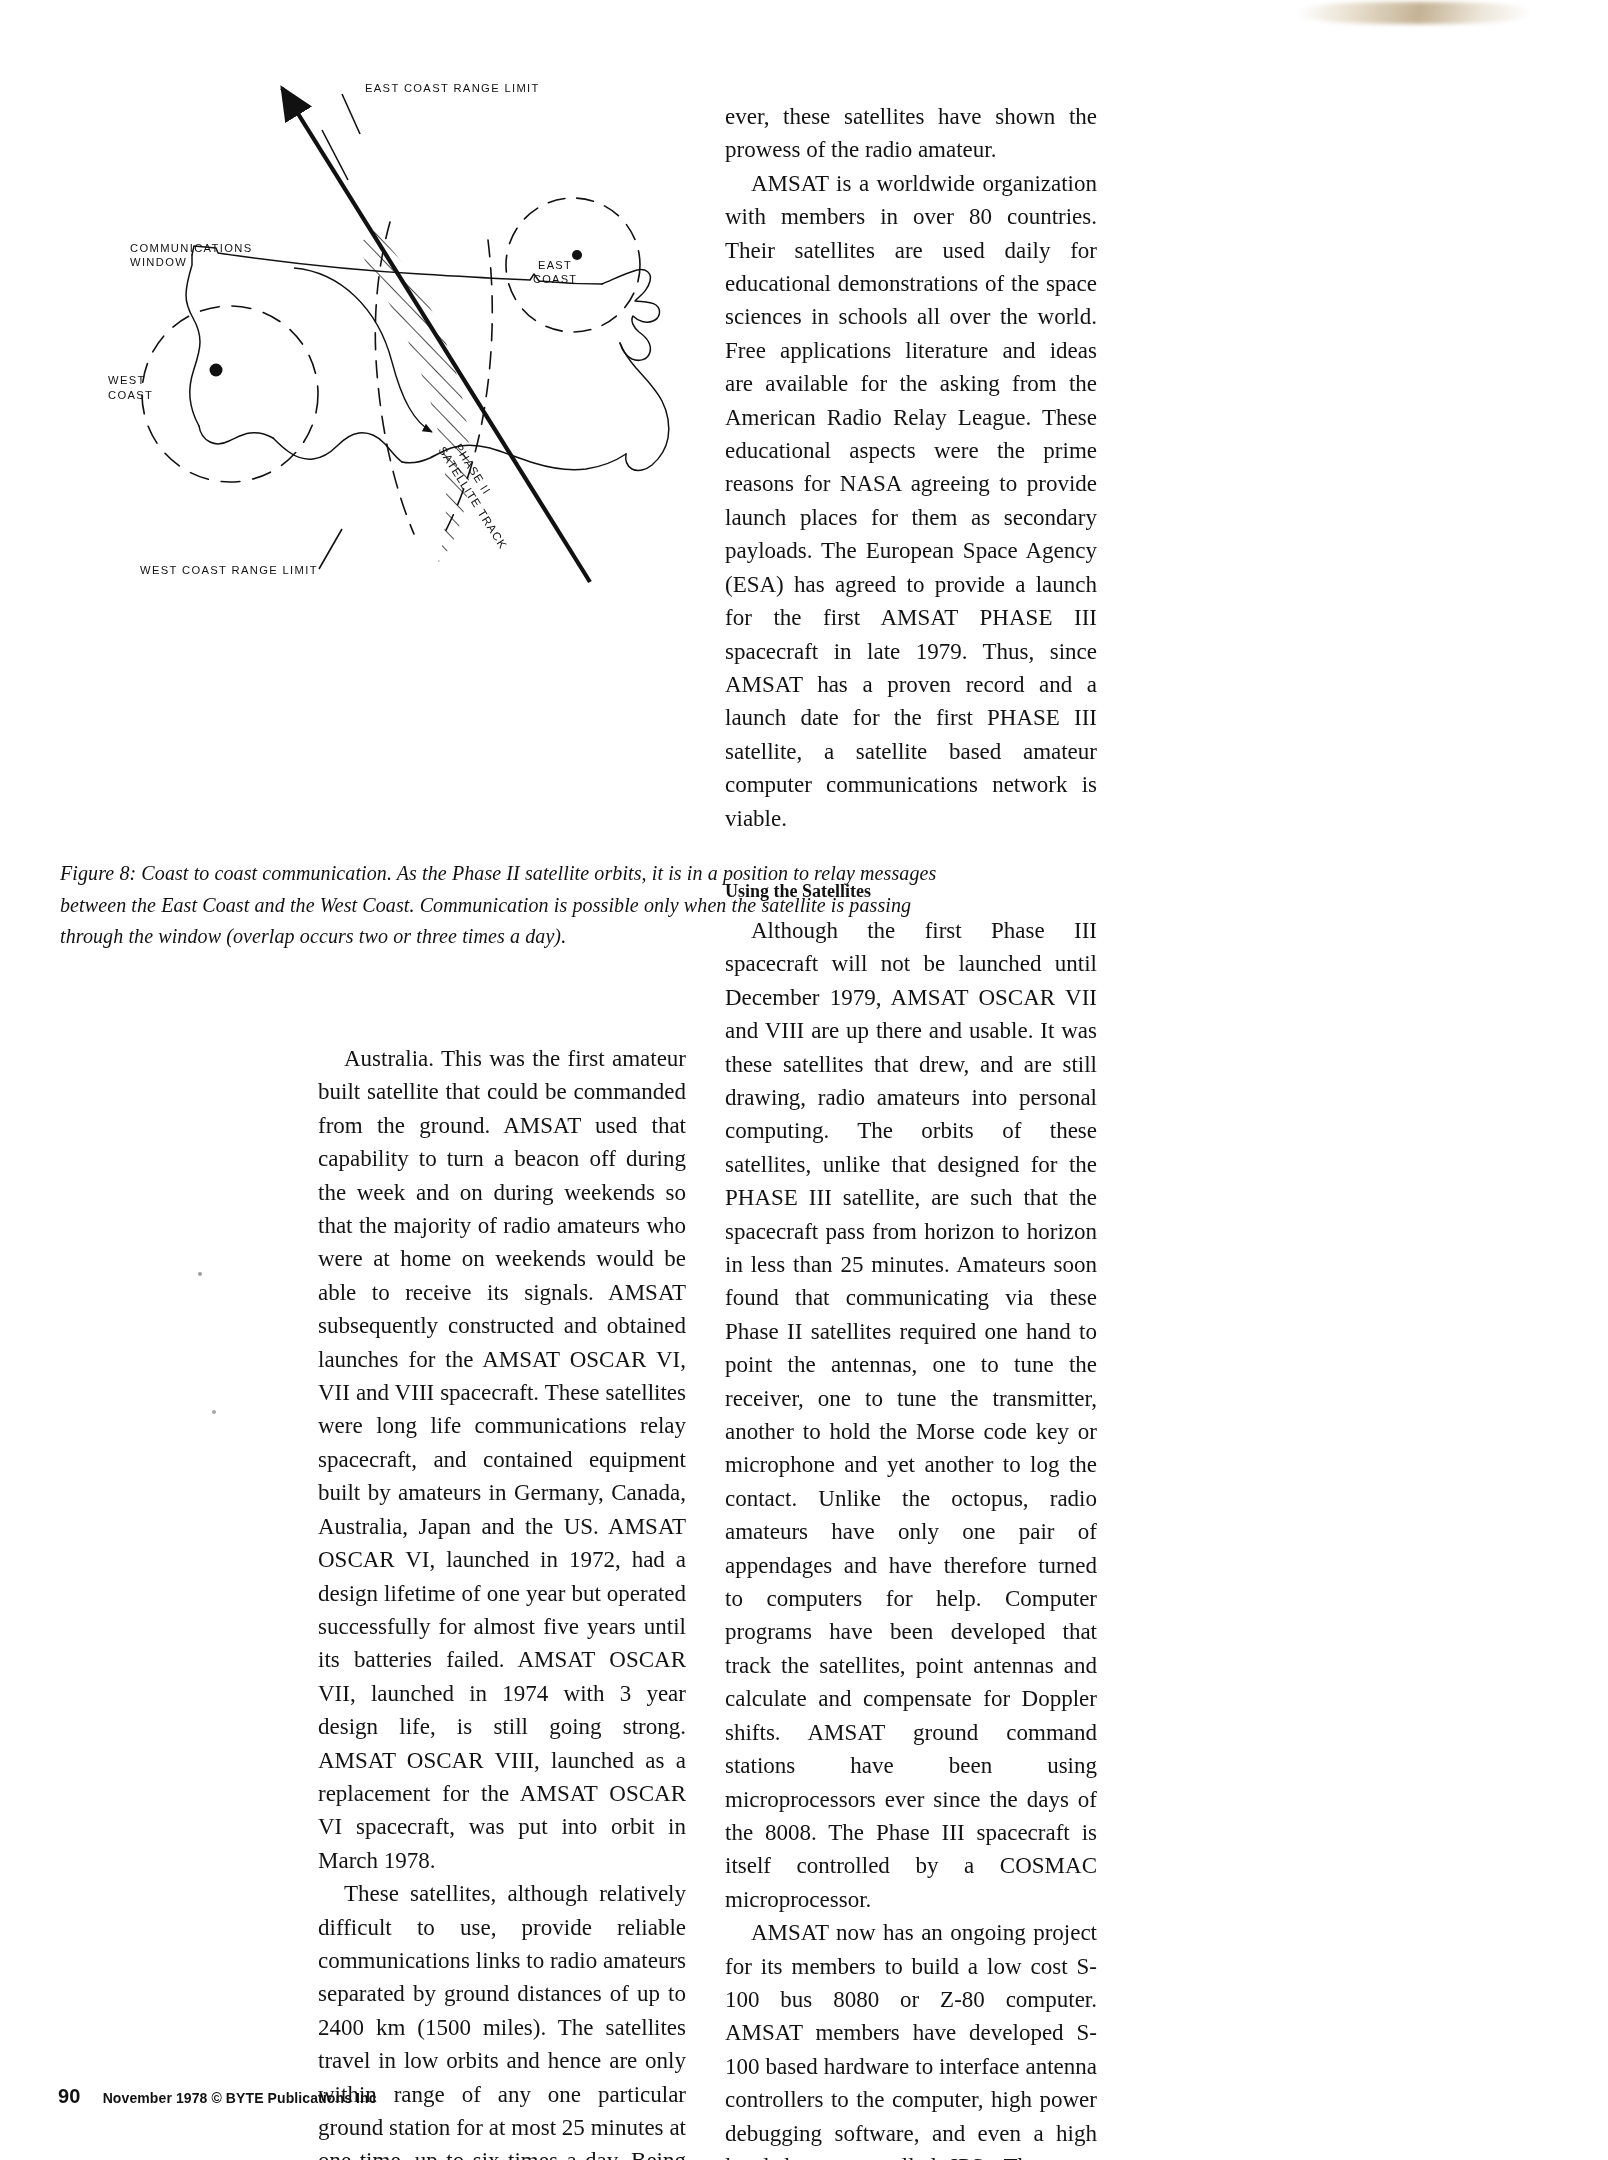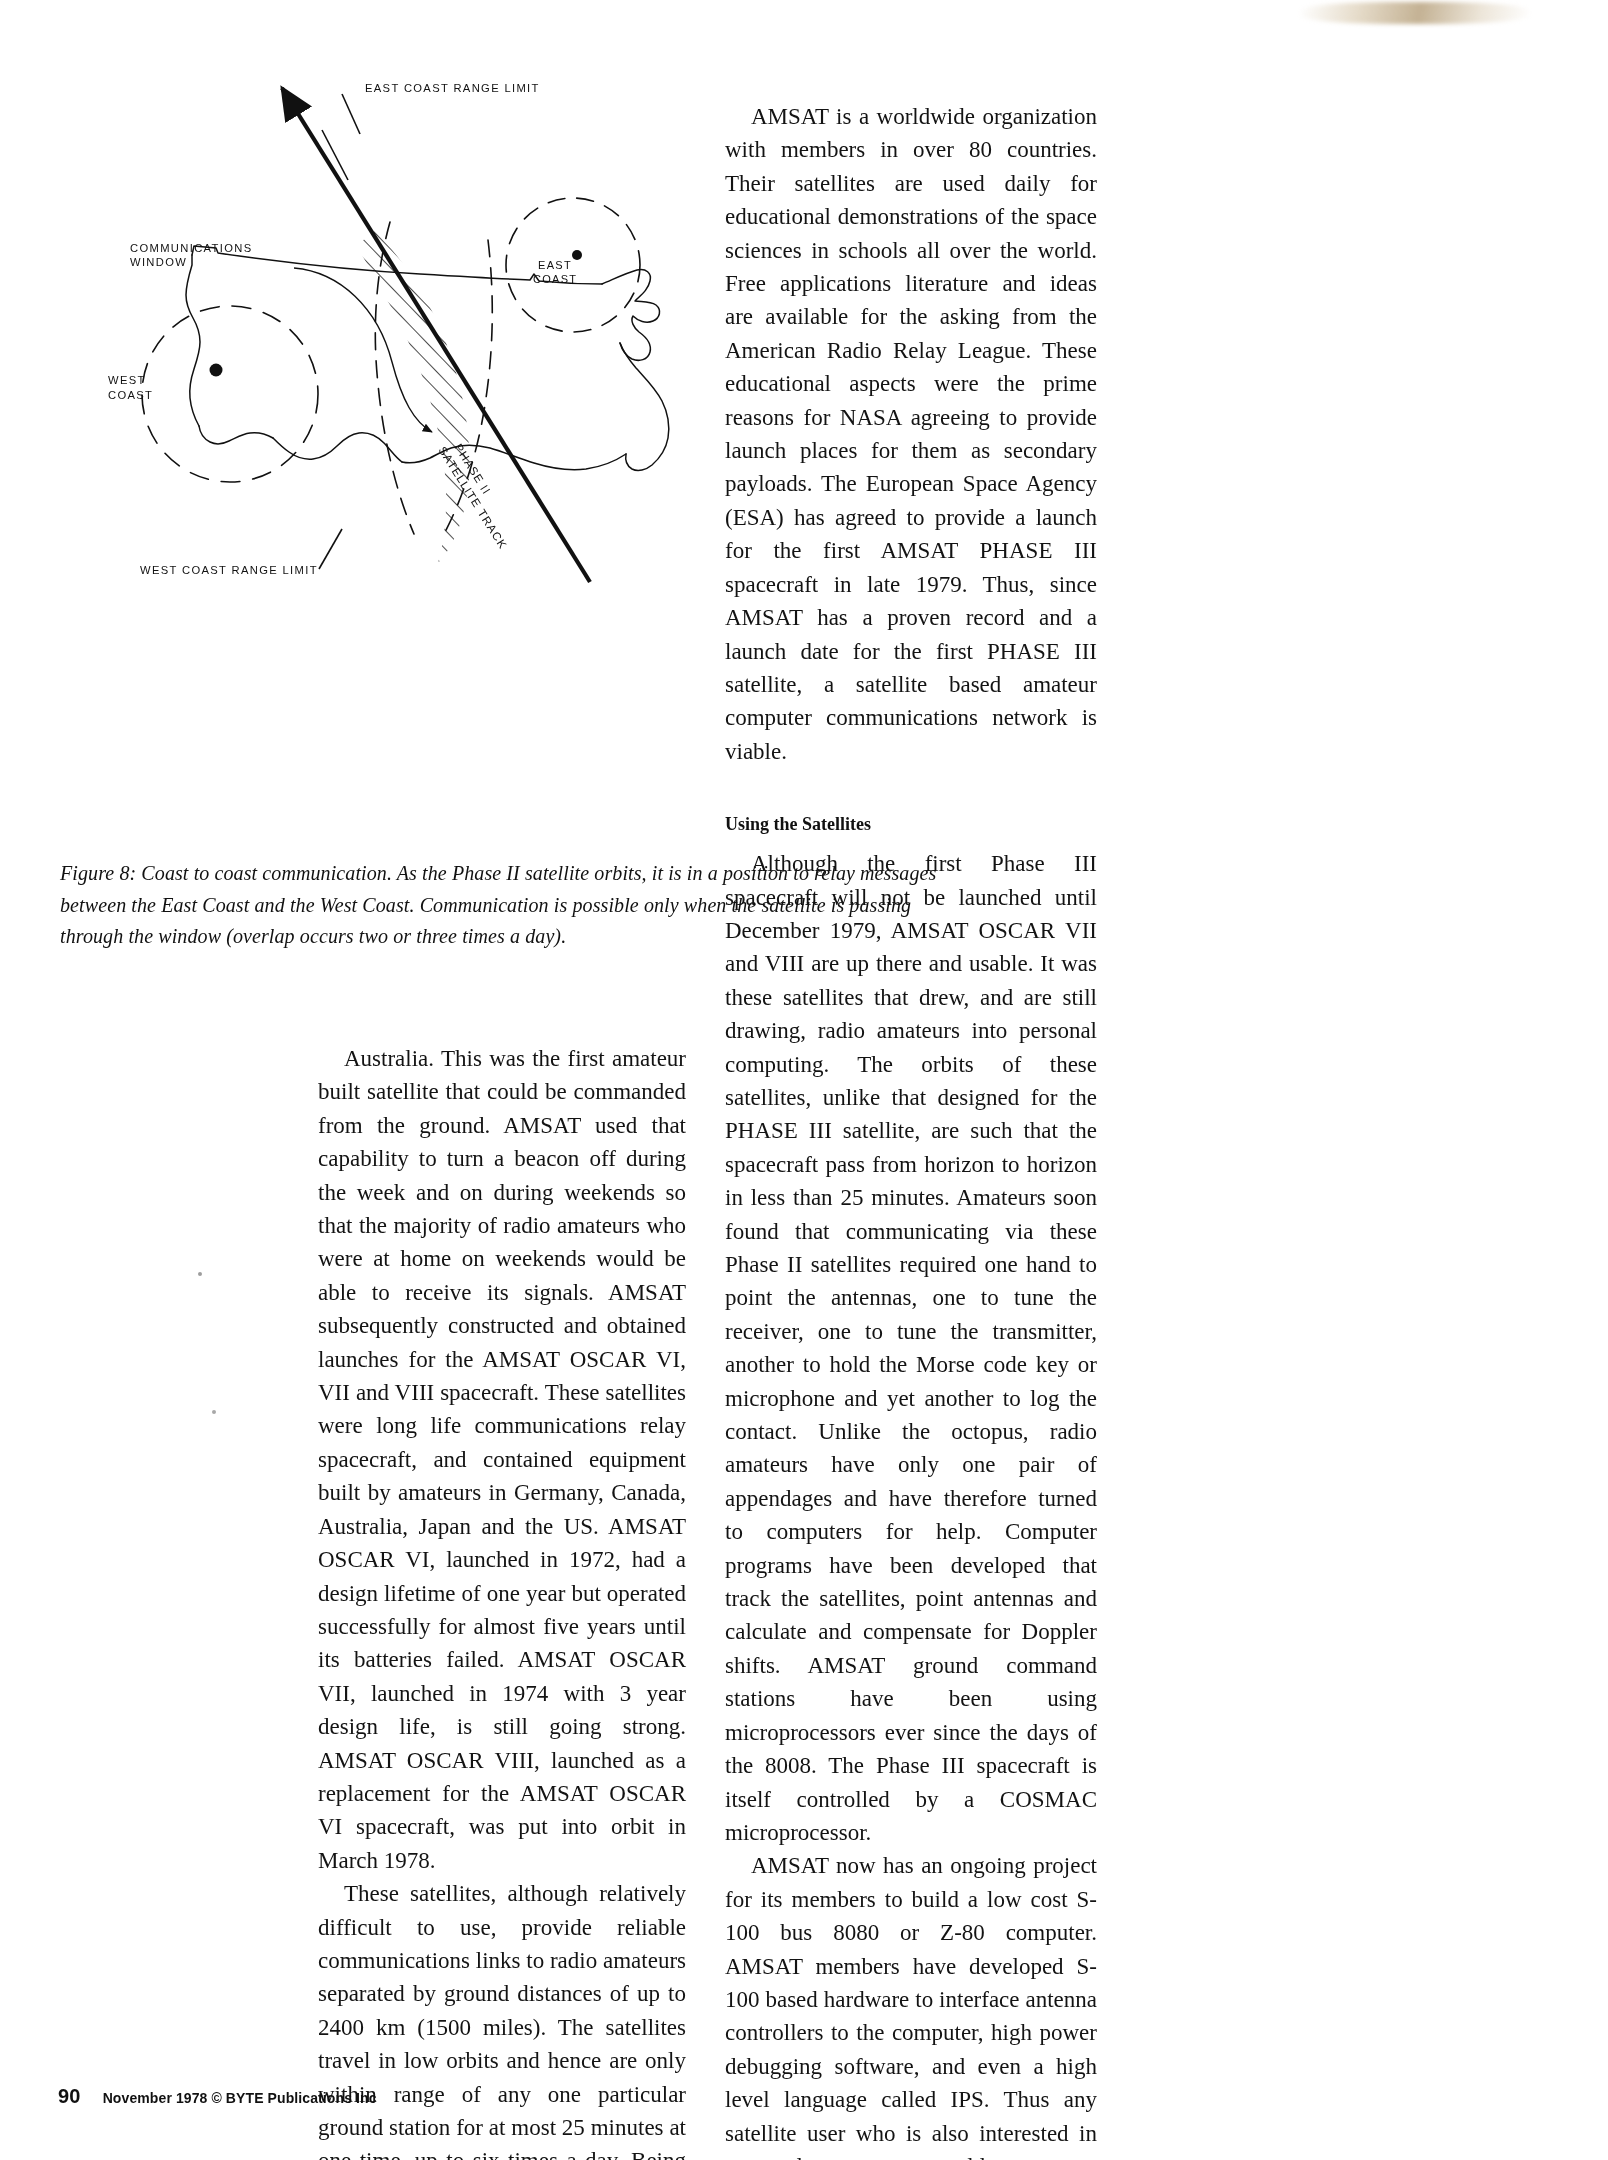--- a/index.html
+++ b/index.html
@@ -273,20 +273,21 @@
 </div>
 
 <div id="figure-caption">Figure 8: Coast to coast communication. As the Phase II satellite orbits, it is in a position to relay messages between the East Coast and the West Coast. Communication is possible only when the satellite is passing through the window (overlap occurs two or three times a day).</div>
 
 <div id="left-column" class="column">
   <p class="para">Australia. This was the first amateur built satellite that could be commanded from the ground. AMSAT used that capability to turn a beacon off during the week and on during weekends so that the majority of radio amateurs who were at home on weekends would be able to receive its signals. AMSAT subsequently constructed and obtained launches for the AMSAT OSCAR VI, VII and VIII spacecraft. These satellites were long life communications relay spacecraft, and contained equipment built by amateurs in Germany, Canada, Australia, Japan and the US. AMSAT OSCAR VI, launched in 1972, had a design lifetime of one year but operated successfully for almost five years until its batteries failed. AMSAT OSCAR VII, launched in 1974 with 3 year design life, is still going strong. AMSAT OSCAR VIII, launched as a replacement for the AMSAT OSCAR VI spacecraft, was put into orbit in March 1978.</p>
   <p class="para">These satellites, although relatively difficult to use, provide reliable communications links to radio amateurs separated by ground distances of up to 2400 km (1500 miles). The satellites travel in low orbits and hence are only within range of any one particular ground station for at most 25 minutes at one time, up to six times a day. Being in low orbits, they travel relatively fast; consequently signals relayed through them are subject to Doppler shifts. How-</p>
 </div>
 
 <div id="right-column" class="column">
+  <p class="para no-indent">ever, these satellites have shown the prowess of the radio amateur.</p>
   <p class="para">AMSAT is a worldwide organization with members in over 80 countries. Their satellites are used daily for educational demonstrations of the space sciences in schools all over the world. Free applications literature and ideas are available for the asking from the American Radio Relay League. These educational aspects were the prime reasons for NASA agreeing to provide launch places for them as secondary payloads. The European Space Agency (ESA) has agreed to provide a launch for the first AMSAT PHASE III spacecraft in late 1979. Thus, since AMSAT has a proven record and a launch date for the first PHASE III satellite, a satellite based amateur computer communications network is viable.</p>
   <h2 class="subhead">Using the Satellites</h2>
   <p class="para">Although the first Phase III spacecraft will not be launched until December 1979, AMSAT OSCAR VII and VIII are up there and usable. It was these satellites that drew, and are still drawing, radio amateurs into personal computing. The orbits of these satellites, unlike that designed for the PHASE III satellite, are such that the spacecraft pass from horizon to horizon in less than 25 minutes. Amateurs soon found that communicating via these Phase II satellites required one hand to point the antennas, one to tune the receiver, one to tune the transmitter, another to hold the Morse code key or microphone and yet another to log the contact. Unlike the octopus, radio amateurs have only one pair of appendages and have therefore turned to computers for help. Computer programs have been developed that track the satellites, point antennas and calculate and compensate for Doppler shifts. AMSAT ground command stations have been using microprocessors ever since the days of the 8008. The Phase III spacecraft is itself controlled by a COSMAC microprocessor.</p>
   <p class="para">AMSAT now has an ongoing project for its members to build a low cost S-100 bus 8080 or Z-80 computer. AMSAT members have developed S-100 based hardware to interface antenna controllers to the computer, high power debugging software, and even a high level language called IPS. Thus any satellite user who is also interested in personal computers could set up a gateway for the local VHF radioteletypewriter repeater to use the Phase II satellites for relaying messages. The gateway would store messages until the satellite came into range and then forward them to the destination</p>
 </div>
 
 <div id="page-footer">
   <span id="footer-page-number">90</span>
   <span id="footer-imprint">November 1978 © BYTE Publications Inc</span>
 </div>

